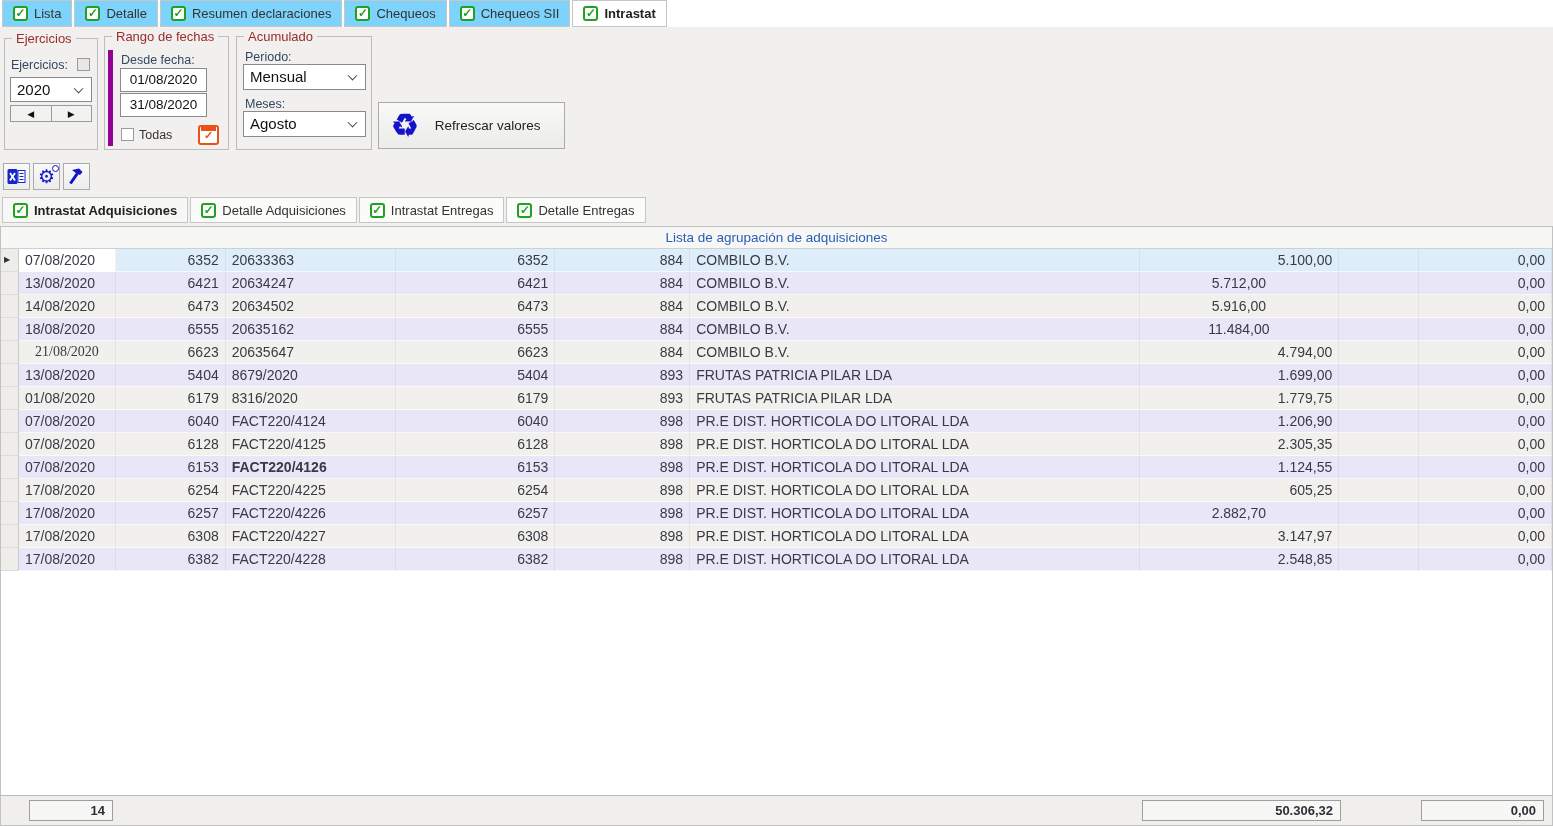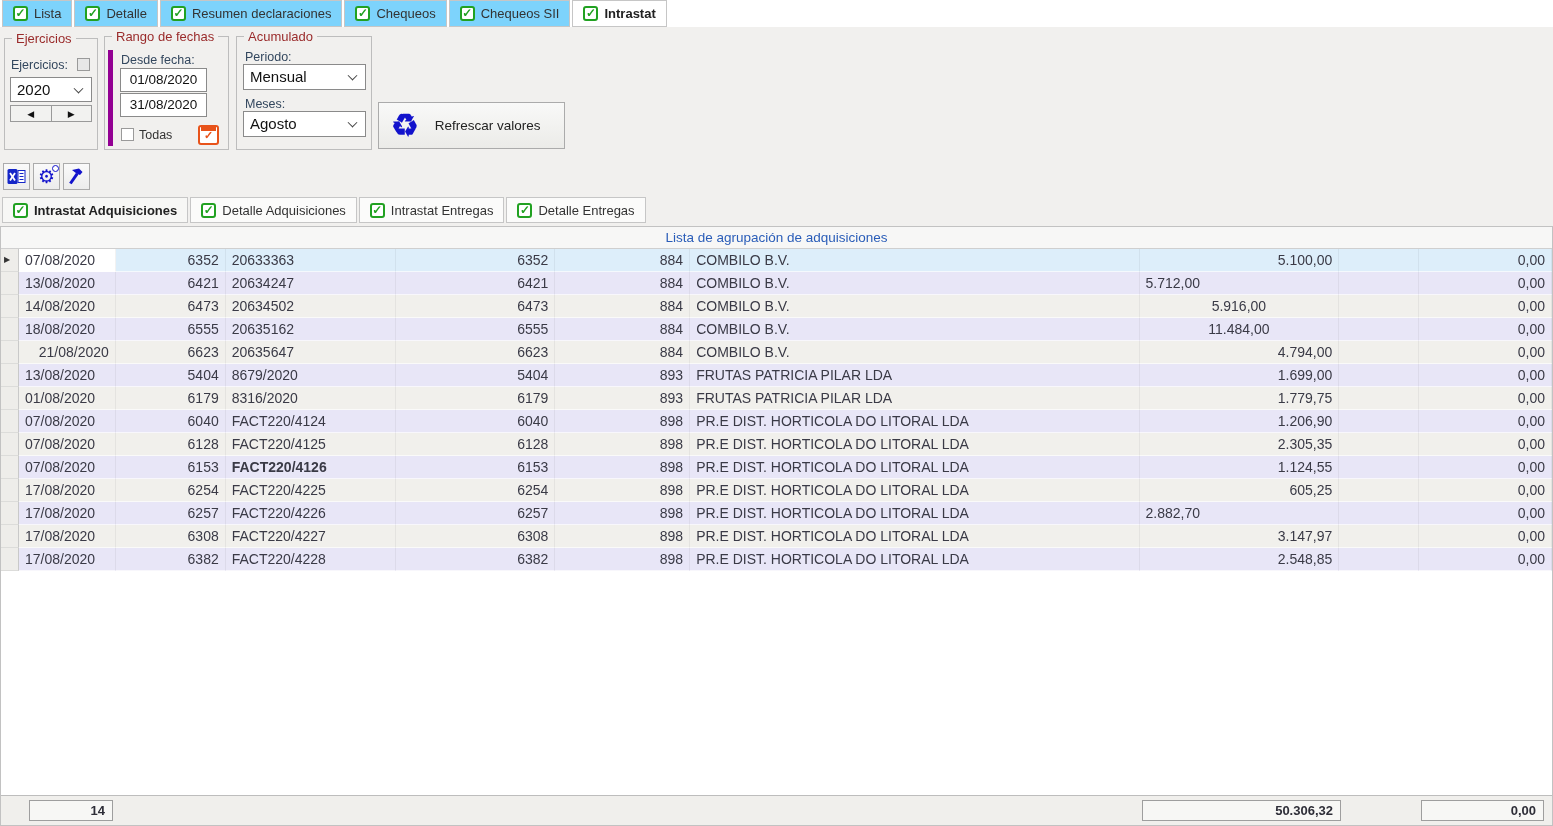--- a/index.html
+++ b/index.html
@@ -199,21 +199,21 @@
         <div class="gcell" style="width: 133px; text-align: right;">0,00</div>
       </div>
       <div class="grow r-alt">
         <div class="icell"></div>
         <div class="gcell" style="width: 97px; text-align: left;">13/08/2020</div>
         <div class="gcell" style="width: 110px; text-align: right;">6421</div>
         <div class="gcell" style="width: 170px; text-align: left;">20634247</div>
         <div class="gcell" style="width: 160px; text-align: right;">6421</div>
         <div class="gcell" style="width: 135px; text-align: right;">884</div>
         <div class="gcell" style="width: 450px; text-align: left;">COMBILO B.V.</div>
-        <div class="gcell" style="width: 200px; text-align: left;">5.712,00</div>
+        <div class="gcell" style="width: 200px; text-align: center;">5.712,00</div>
         <div class="gcell" style="width: 80px; text-align: left;"></div>
         <div class="gcell" style="width: 133px; text-align: right;">0,00</div>
       </div>
       <div class="grow r-norm">
         <div class="icell"></div>
         <div class="gcell" style="width: 97px; text-align: left;">14/08/2020</div>
         <div class="gcell" style="width: 110px; text-align: right;">6473</div>
         <div class="gcell" style="width: 170px; text-align: left;">20634502</div>
         <div class="gcell" style="width: 160px; text-align: right;">6473</div>
         <div class="gcell" style="width: 135px; text-align: right;">884</div>
@@ -229,21 +229,21 @@
         <div class="gcell" style="width: 170px; text-align: left;">20635162</div>
         <div class="gcell" style="width: 160px; text-align: right;">6555</div>
         <div class="gcell" style="width: 135px; text-align: right;">884</div>
         <div class="gcell" style="width: 450px; text-align: left;">COMBILO B.V.</div>
         <div class="gcell" style="width: 200px; text-align: center;">11.484,00</div>
         <div class="gcell" style="width: 80px; text-align: left;"></div>
         <div class="gcell" style="width: 133px; text-align: right;">0,00</div>
       </div>
       <div class="grow r-norm">
         <div class="icell"></div>
-        <div class="gcell" style="width: 97px; text-align: right;">21/08/2020</div>
+        <div class="gcell" style="width: 97px; text-align: center; font-family: Liberation Serif, serif;">21/08/2020</div>
         <div class="gcell" style="width: 110px; text-align: right;">6623</div>
         <div class="gcell" style="width: 170px; text-align: left;">20635647</div>
         <div class="gcell" style="width: 160px; text-align: right;">6623</div>
         <div class="gcell" style="width: 135px; text-align: right;">884</div>
         <div class="gcell" style="width: 450px; text-align: left;">COMBILO B.V.</div>
         <div class="gcell" style="width: 200px; text-align: right;">4.794,00</div>
         <div class="gcell" style="width: 80px; text-align: left;"></div>
         <div class="gcell" style="width: 133px; text-align: right;">0,00</div>
       </div>
       <div class="grow r-alt">
@@ -319,21 +319,21 @@
         <div class="gcell" style="width: 133px; text-align: right;">0,00</div>
       </div>
       <div class="grow r-alt">
         <div class="icell"></div>
         <div class="gcell" style="width: 97px; text-align: left;">17/08/2020</div>
         <div class="gcell" style="width: 110px; text-align: right;">6257</div>
         <div class="gcell" style="width: 170px; text-align: left;">FACT220/4226</div>
         <div class="gcell" style="width: 160px; text-align: right;">6257</div>
         <div class="gcell" style="width: 135px; text-align: right;">898</div>
         <div class="gcell" style="width: 450px; text-align: left;">PR.E DIST. HORTICOLA DO LITORAL LDA</div>
-        <div class="gcell" style="width: 200px; text-align: left;">2.882,70</div>
+        <div class="gcell" style="width: 200px; text-align: center;">2.882,70</div>
         <div class="gcell" style="width: 80px; text-align: left;"></div>
         <div class="gcell" style="width: 133px; text-align: right;">0,00</div>
       </div>
       <div class="grow r-norm">
         <div class="icell"></div>
         <div class="gcell" style="width: 97px; text-align: left;">17/08/2020</div>
         <div class="gcell" style="width: 110px; text-align: right;">6308</div>
         <div class="gcell" style="width: 170px; text-align: left;">FACT220/4227</div>
         <div class="gcell" style="width: 160px; text-align: right;">6308</div>
         <div class="gcell" style="width: 135px; text-align: right;">898</div>

